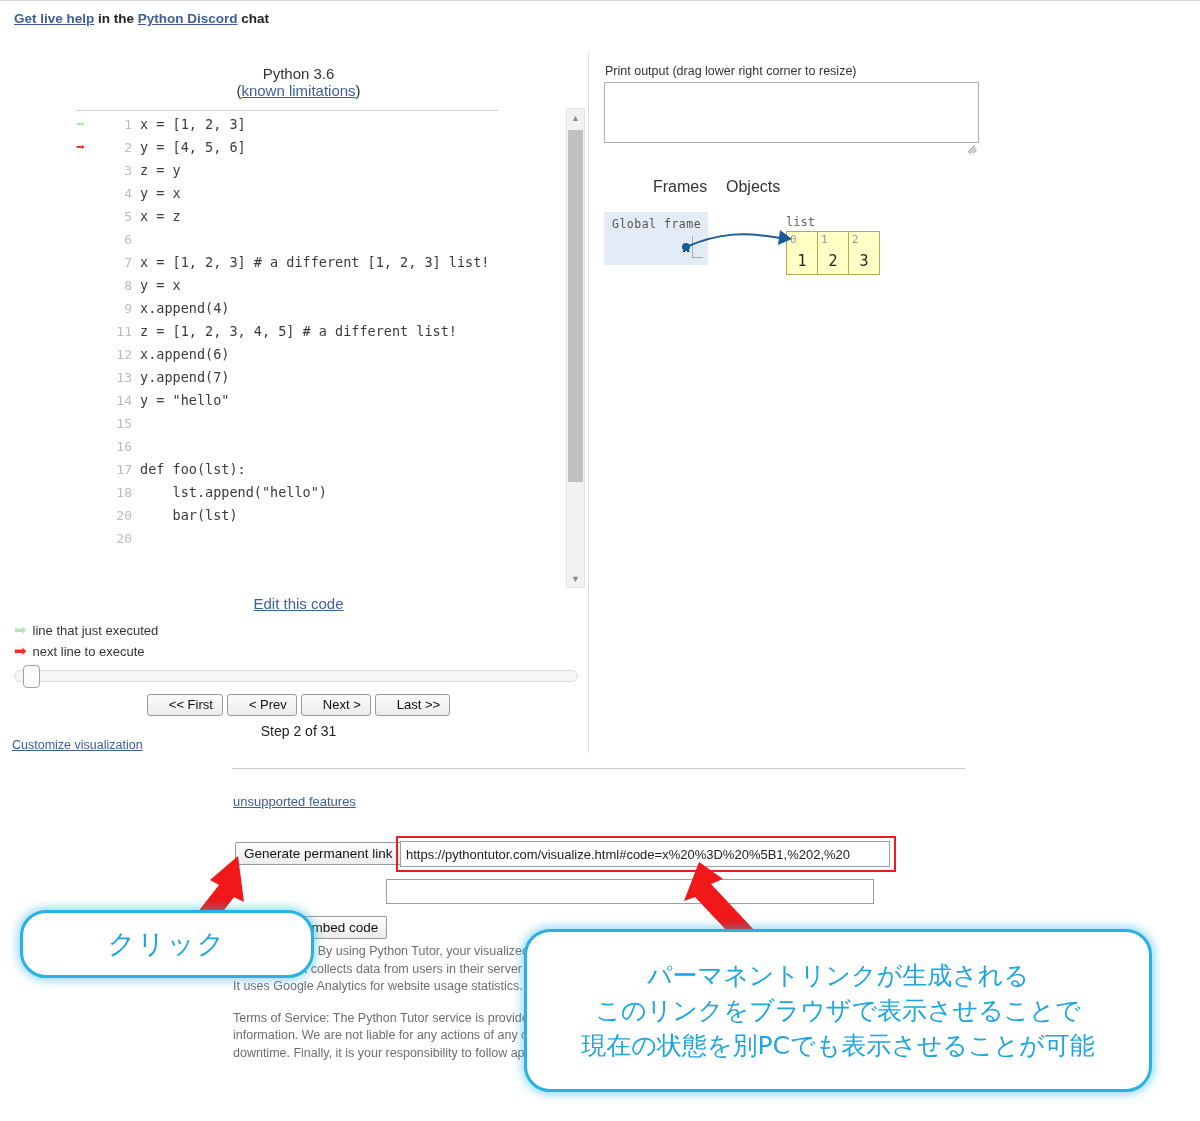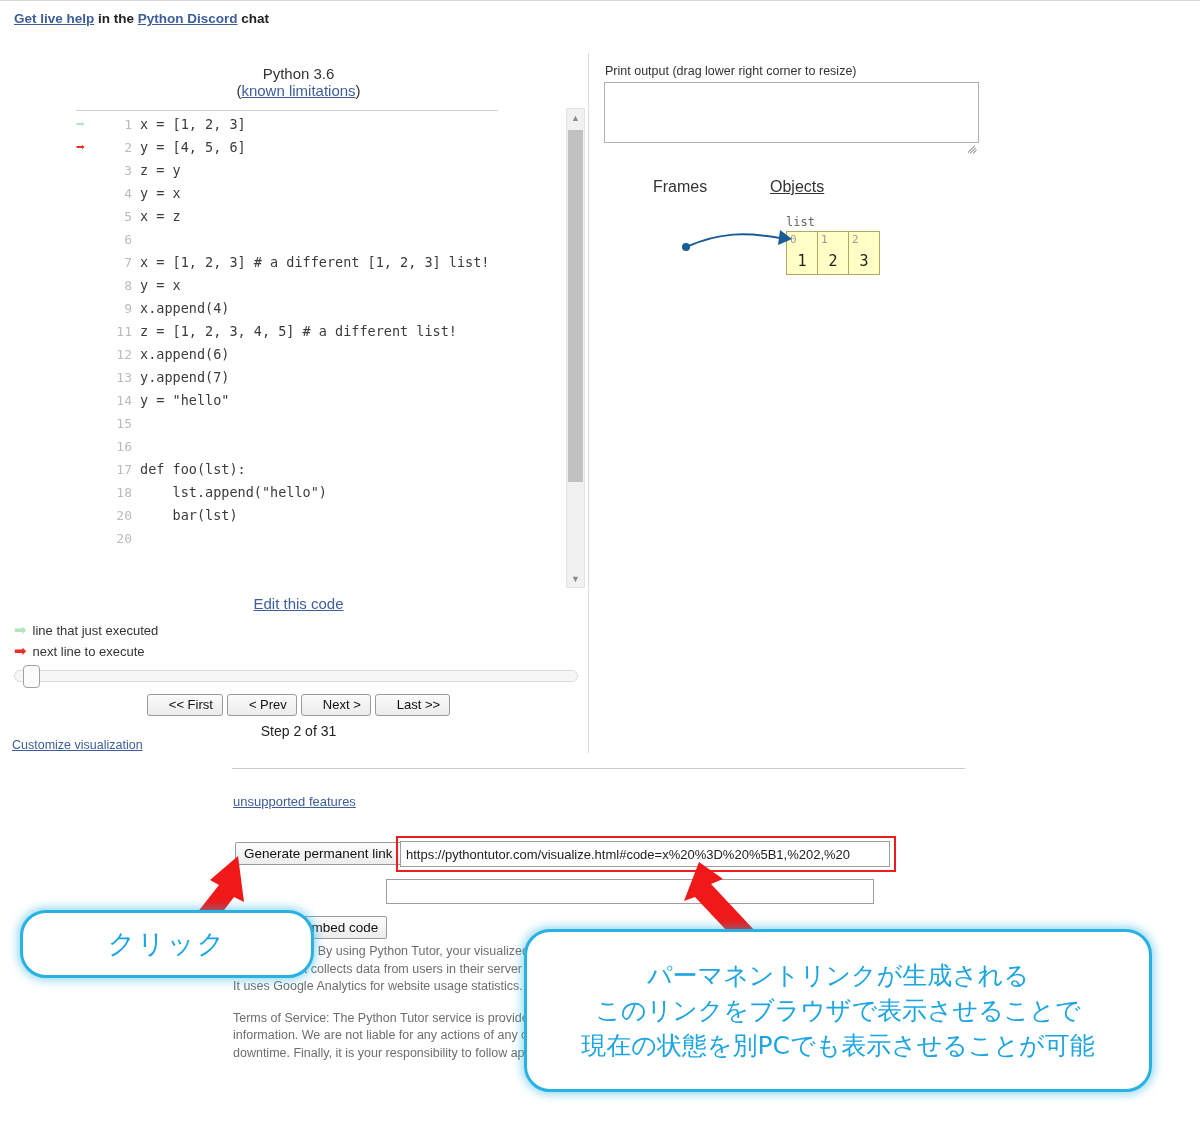--- a/index.html
+++ b/index.html
@@ -166,21 +166,21 @@
     transform-origin: left center;
   }
   .grip1 { width: 11px; left: -1px; top: 8px; transform: rotate(-45deg); }
   .grip2 { width: 8px;  left: 2px;  top: 8px; transform: rotate(-45deg); }
   .grip3 { width: 5px;  left: 5px;  top: 8px; transform: rotate(-45deg); }
 
   .col-head {
     position: absolute; font-size: 16px; color: #333;
   }
   .head-frames { left: 653px; top: 177px; }
-  .head-objects { left: 770px; top: 177px; text-decoration: underline; }
+  .head-objects { left: 726px; top: 177px; }
 
   .global-frame {
     position: absolute; left: 604px; top: 211px;
     width: 104px; height: 53px;
     background: #e2ebf6;
     box-sizing: border-box;
   }
   .gf-title {
     position: absolute; left: 8px; top: 5px;
     font-family: "DejaVu Sans Mono", monospace;
@@ -370,20 +370,25 @@
   <div class="print-box"></div>
   <div class="resize-grip">
     <i class="grip1"></i>
       <i class="grip2"></i>
       <i class="grip3"></i>
   </div>
 
   <div class="col-head head-frames">Frames</div>
   <div class="col-head head-objects">Objects</div>
 
+  <div class="global-frame">
+    <div class="gf-title">Global frame</div>
+    <div class="gf-varname">x</div>
+    <div class="gf-slot"></div>
+  </div>
 
   <div class="obj-label">list</div>
   <div class="list-obj" id="list-obj">
       <div class="list-cell">
         <span class="cell-idx">0</span>
         <span class="cell-val">1</span>
       </div>
       <div class="list-cell">
         <span class="cell-idx">1</span>
         <span class="cell-val">2</span>

